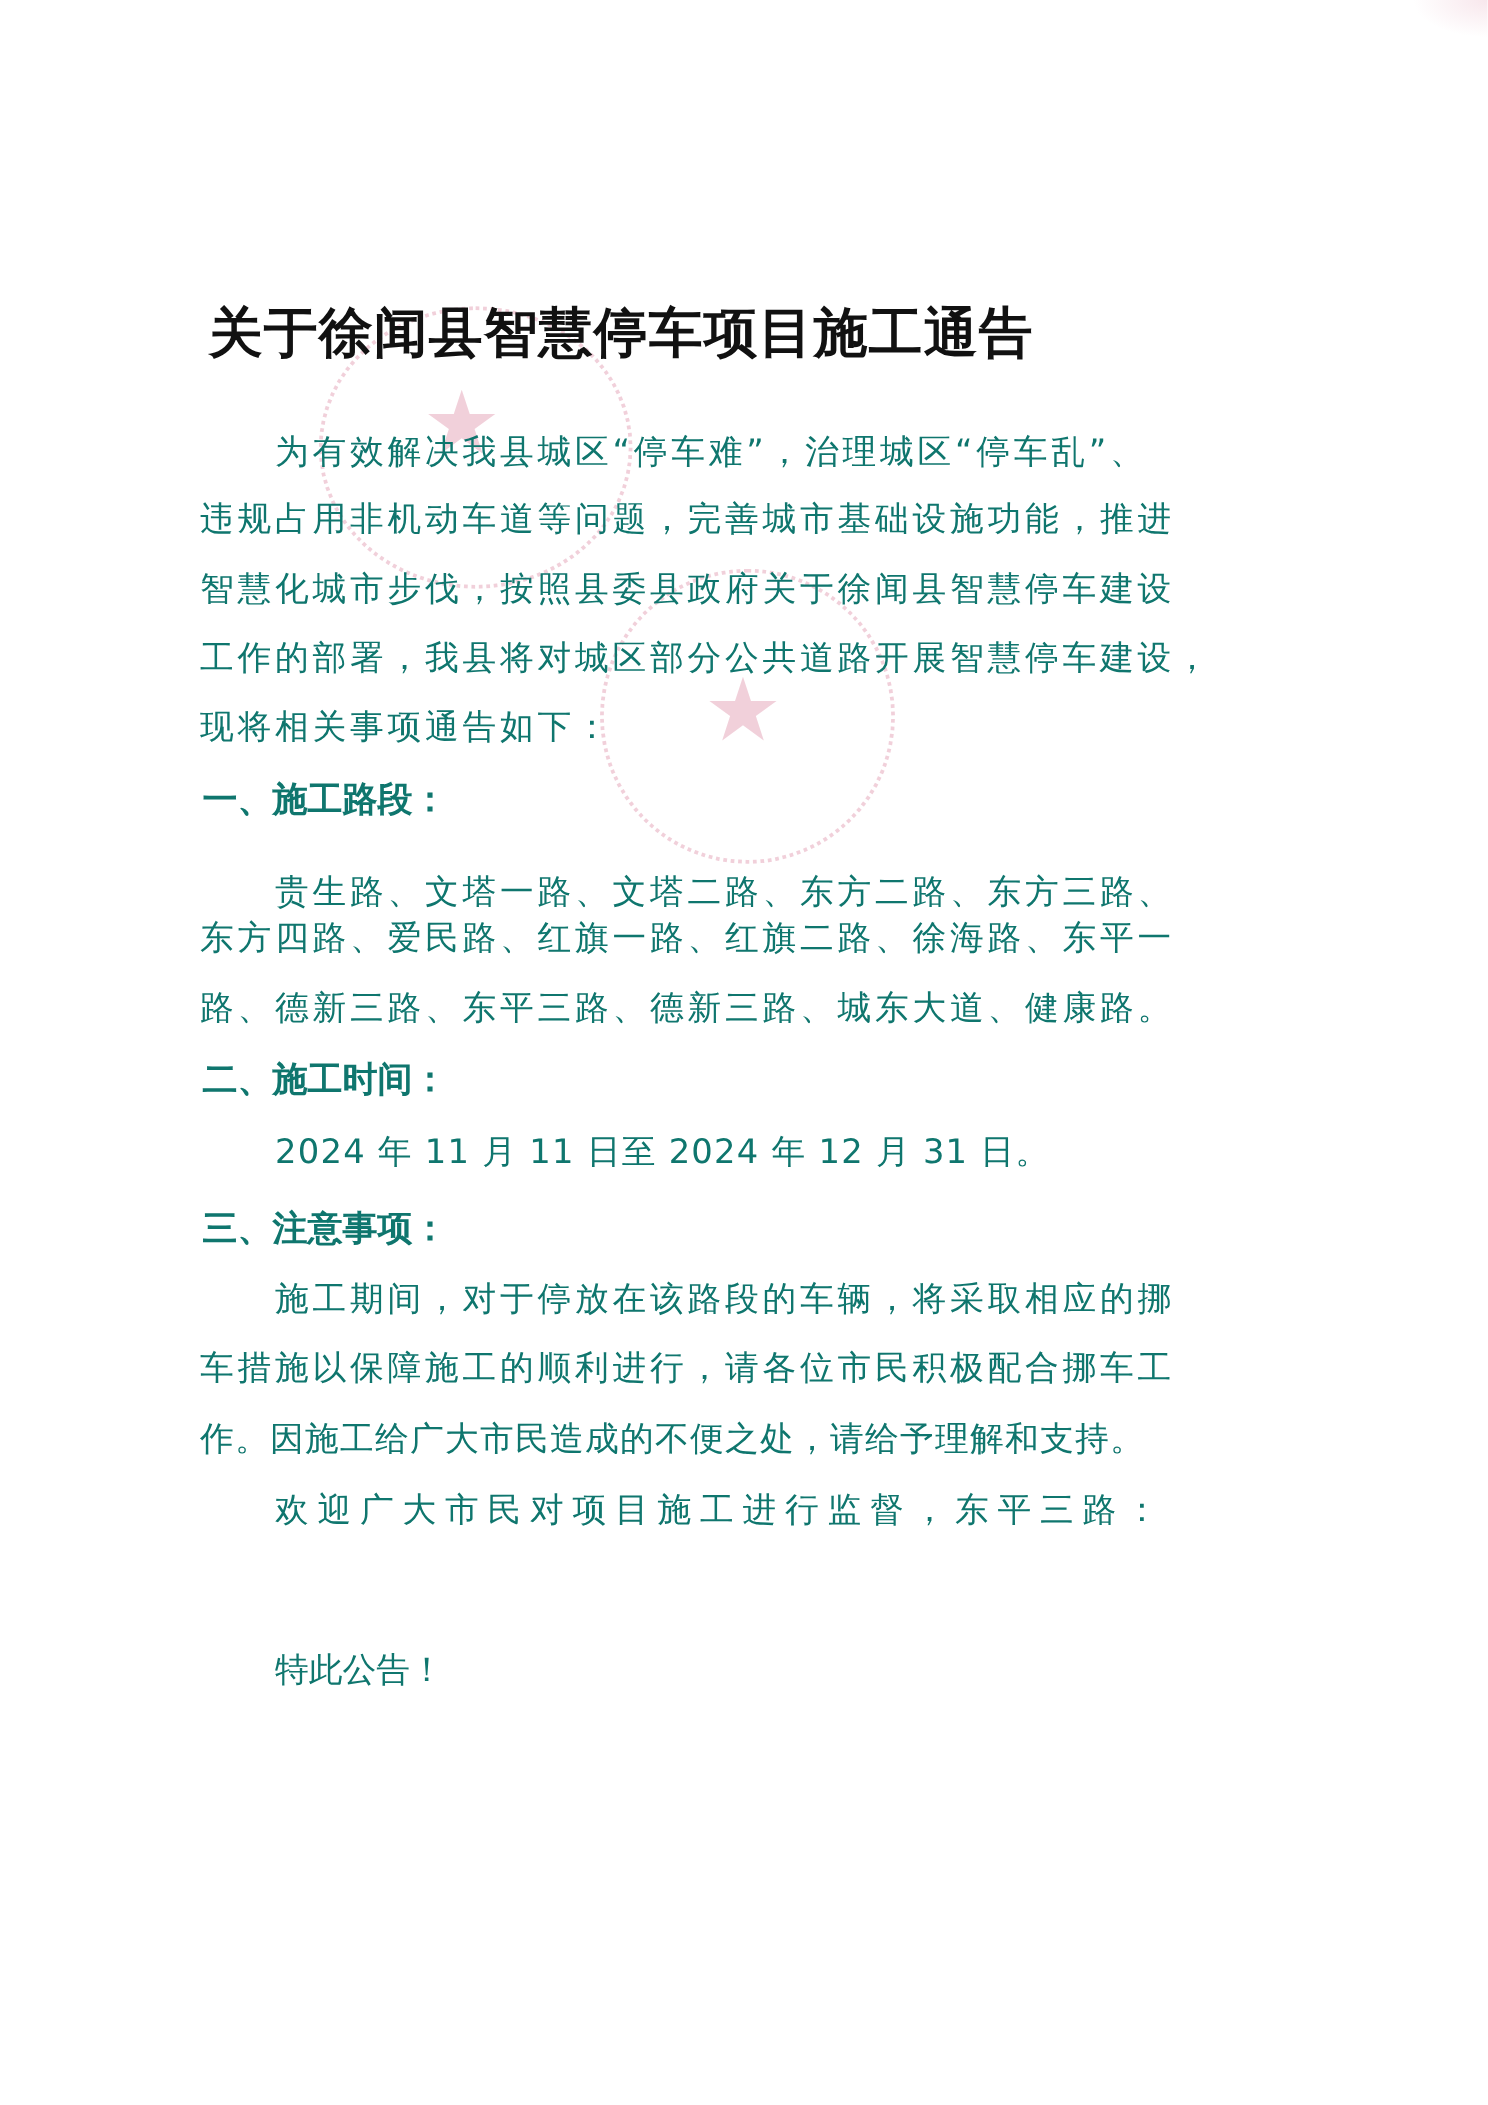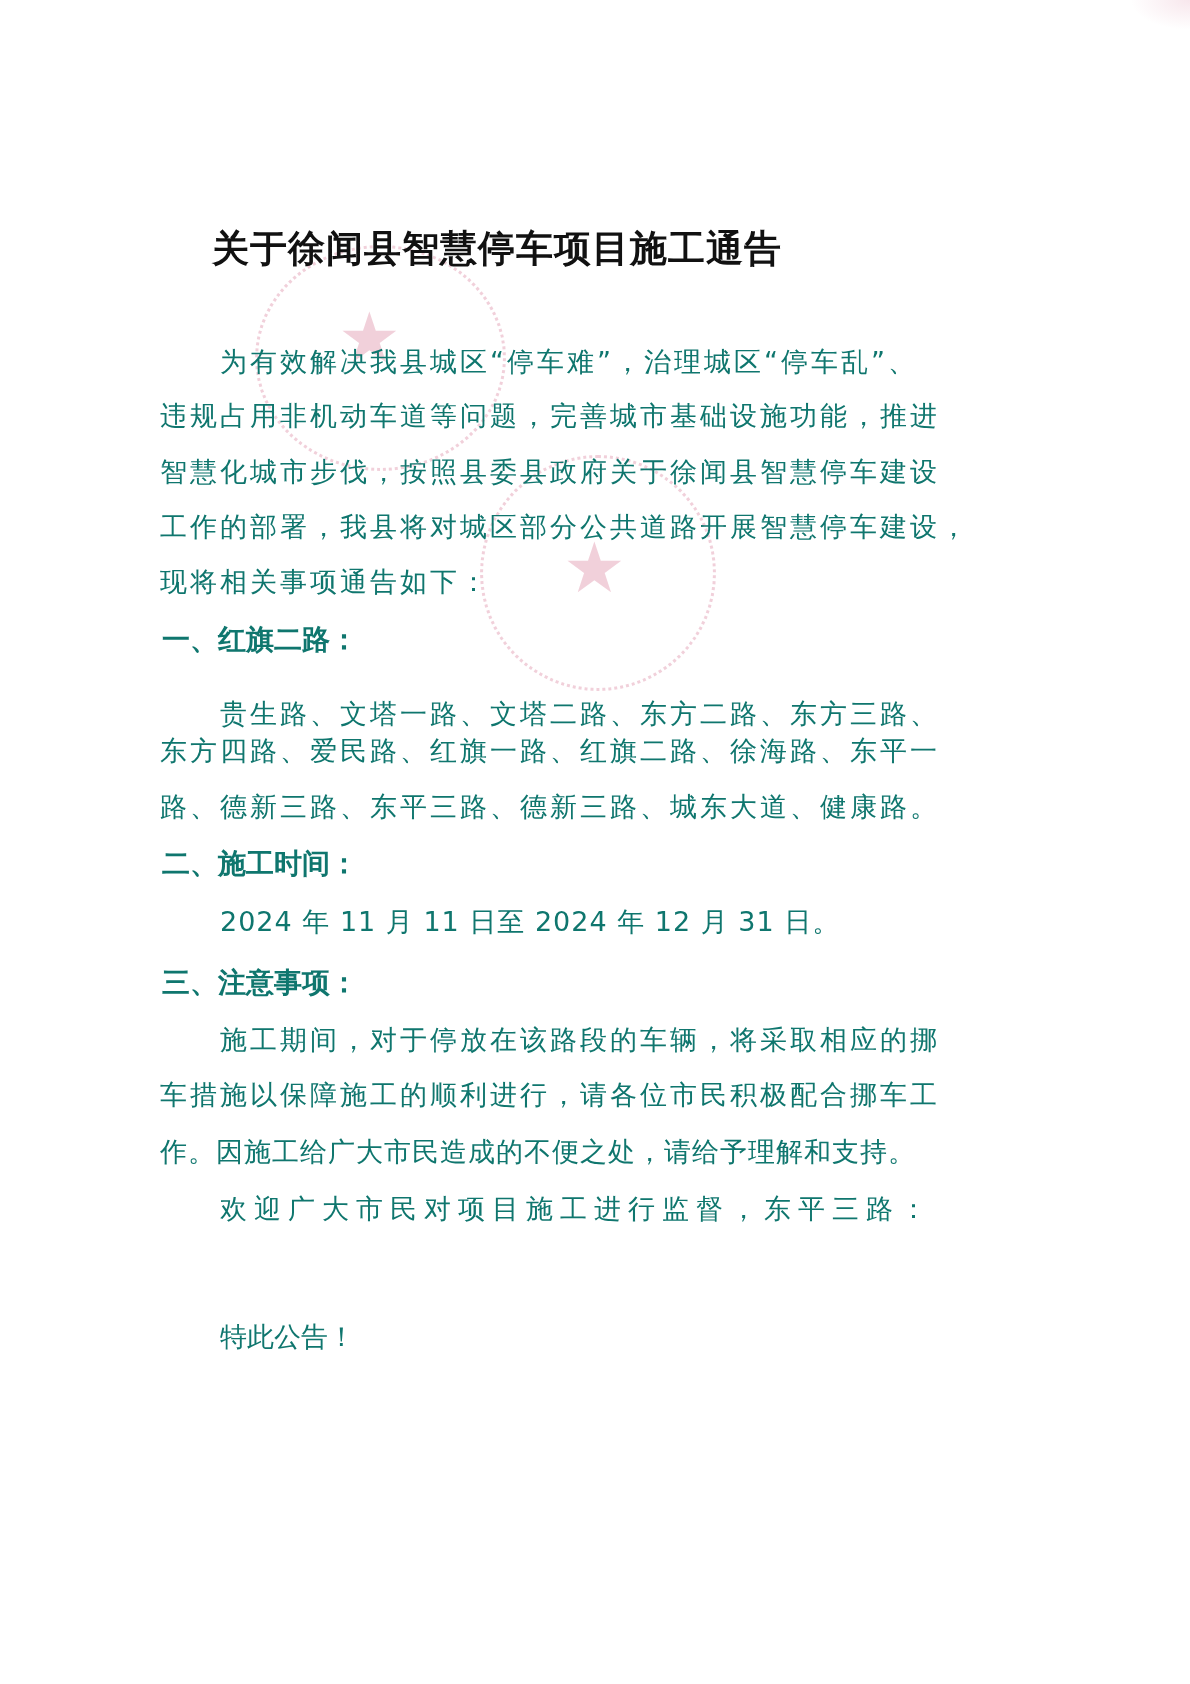--- a/index.html
+++ b/index.html
@@ -3,23 +3,23 @@
   <meta charset="utf-8">
   <style>
     html, body { margin: 0; padding: 0; background: #ffffff; }
     body { width: 1190px; height: 1684px; position: relative; overflow: hidden;
            font-family: "DejaVu Sans", "Liberation Sans", sans-serif; color: #1a1a1a; }
     .page { position: absolute; left: 0; top: 0; width: 1190px; height: 1684px; background: #fff; }
     .seal { position: absolute; border-radius: 50%; border: 3px dotted rgba(214, 120, 150, 0.35); }
     .seal-star { position: absolute; color: rgba(214, 120, 150, 0.35); font-size: 70px; line-height: 1; }
     .corner-mark { position: absolute; right: 0; top: 0; width: 60px; height: 30px;
                    background: radial-gradient(ellipse at top right, rgba(214,120,150,0.18), rgba(255,255,255,0) 70%); }
-    .title { position: absolute; left: 0; width: 994px; top: 224px; text-align: center;
+    .title { position: absolute; left: 0; width: 994px; top: 238px; text-align: center;
              font-family: "DejaVu Serif", "Liberation Serif", serif; font-weight: bold;
-             font-size: 37px; letter-spacing: 1px; color: #111; }
+             font-size: 43px; letter-spacing: 1px; color: #111; }
     .line { position: absolute; white-space: nowrap; font-size: 27px; line-height: 40px; color: #0f766e; }
     .justify { letter-spacing: 3px; }
     .heading { font-weight: bold; font-size: 28px; }
     .wide { letter-spacing: 12px; }
   </style>
 </head>
 <body>
 
 <div class="page">
   <div class="corner-mark"></div>
@@ -31,21 +31,21 @@
   </div>
 
   <div class="title">关于徐闻县智慧停车项目施工通告</div>
 
   <div class="line justify" style="left:220px; top:342px;">为有效解决我县城区“停车难”，治理城区“停车乱”、</div>
   <div class="line justify" style="left:160px; top:396px;">违规占用非机动车道等问题，完善城市基础设施功能，推进</div>
   <div class="line justify" style="left:160px; top:452px;">智慧化城市步伐，按照县委县政府关于徐闻县智慧停车建设</div>
   <div class="line justify" style="left:160px; top:507px;">工作的部署，我县将对城区部分公共道路开展智慧停车建设，</div>
   <div class="line justify" style="left:160px; top:562px;">现将相关事项通告如下：</div>
 
-  <div class="line heading" style="left:162px; top:620px;">一、红旗二路：</div>
+  <div class="line heading" style="left:162px; top:620px;">一、施工路段：</div>
   <div class="line justify" style="left:220px; top:677px;margin-top:17px;">贵生路、文塔一路、文塔二路、东方二路、东方三路、</div>
   <div class="line justify" style="left:160px; top:731px;">东方四路、爱民路、红旗一路、红旗二路、徐海路、东平一</div>
   <div class="line justify" style="left:160px; top:787px;">路、德新三路、东平三路、德新三路、城东大道、健康路。</div>
 
   <div class="line heading" style="left:162px; top:844px;">二、施工时间：</div>
   <div class="line" style="left:220px; top:902px; letter-spacing:1px;">2024 年 11 月 11 日至 2024 年 12 月 31 日。</div>
 
   <div class="line heading" style="left:162px; top:963px;">三、注意事项：</div>
   <div class="line justify" style="left:220px; top:1020px;">施工期间，对于停放在该路段的车辆，将采取相应的挪</div>
   <div class="line justify" style="left:160px; top:1075px;">车措施以保障施工的顺利进行，请各位市民积极配合挪车工</div>

